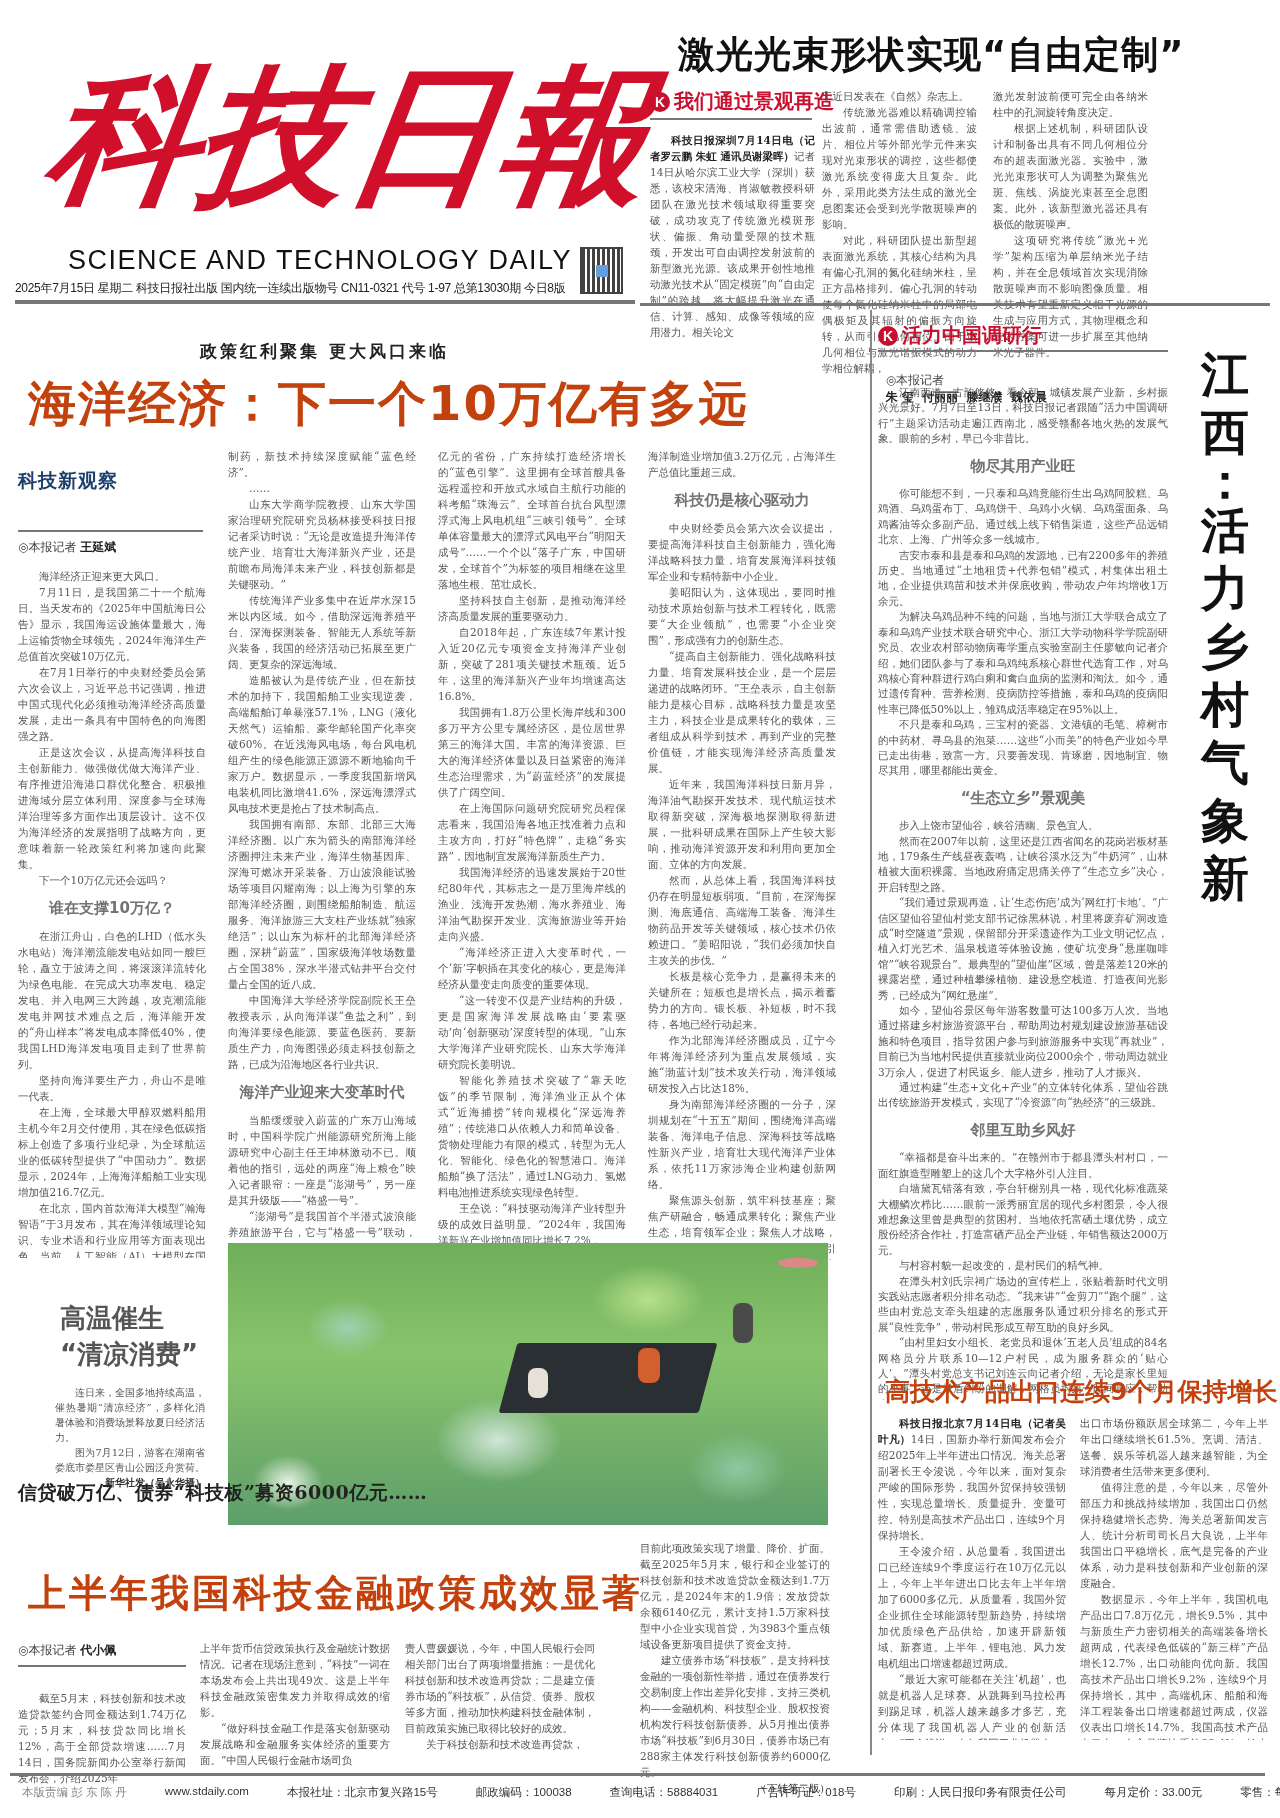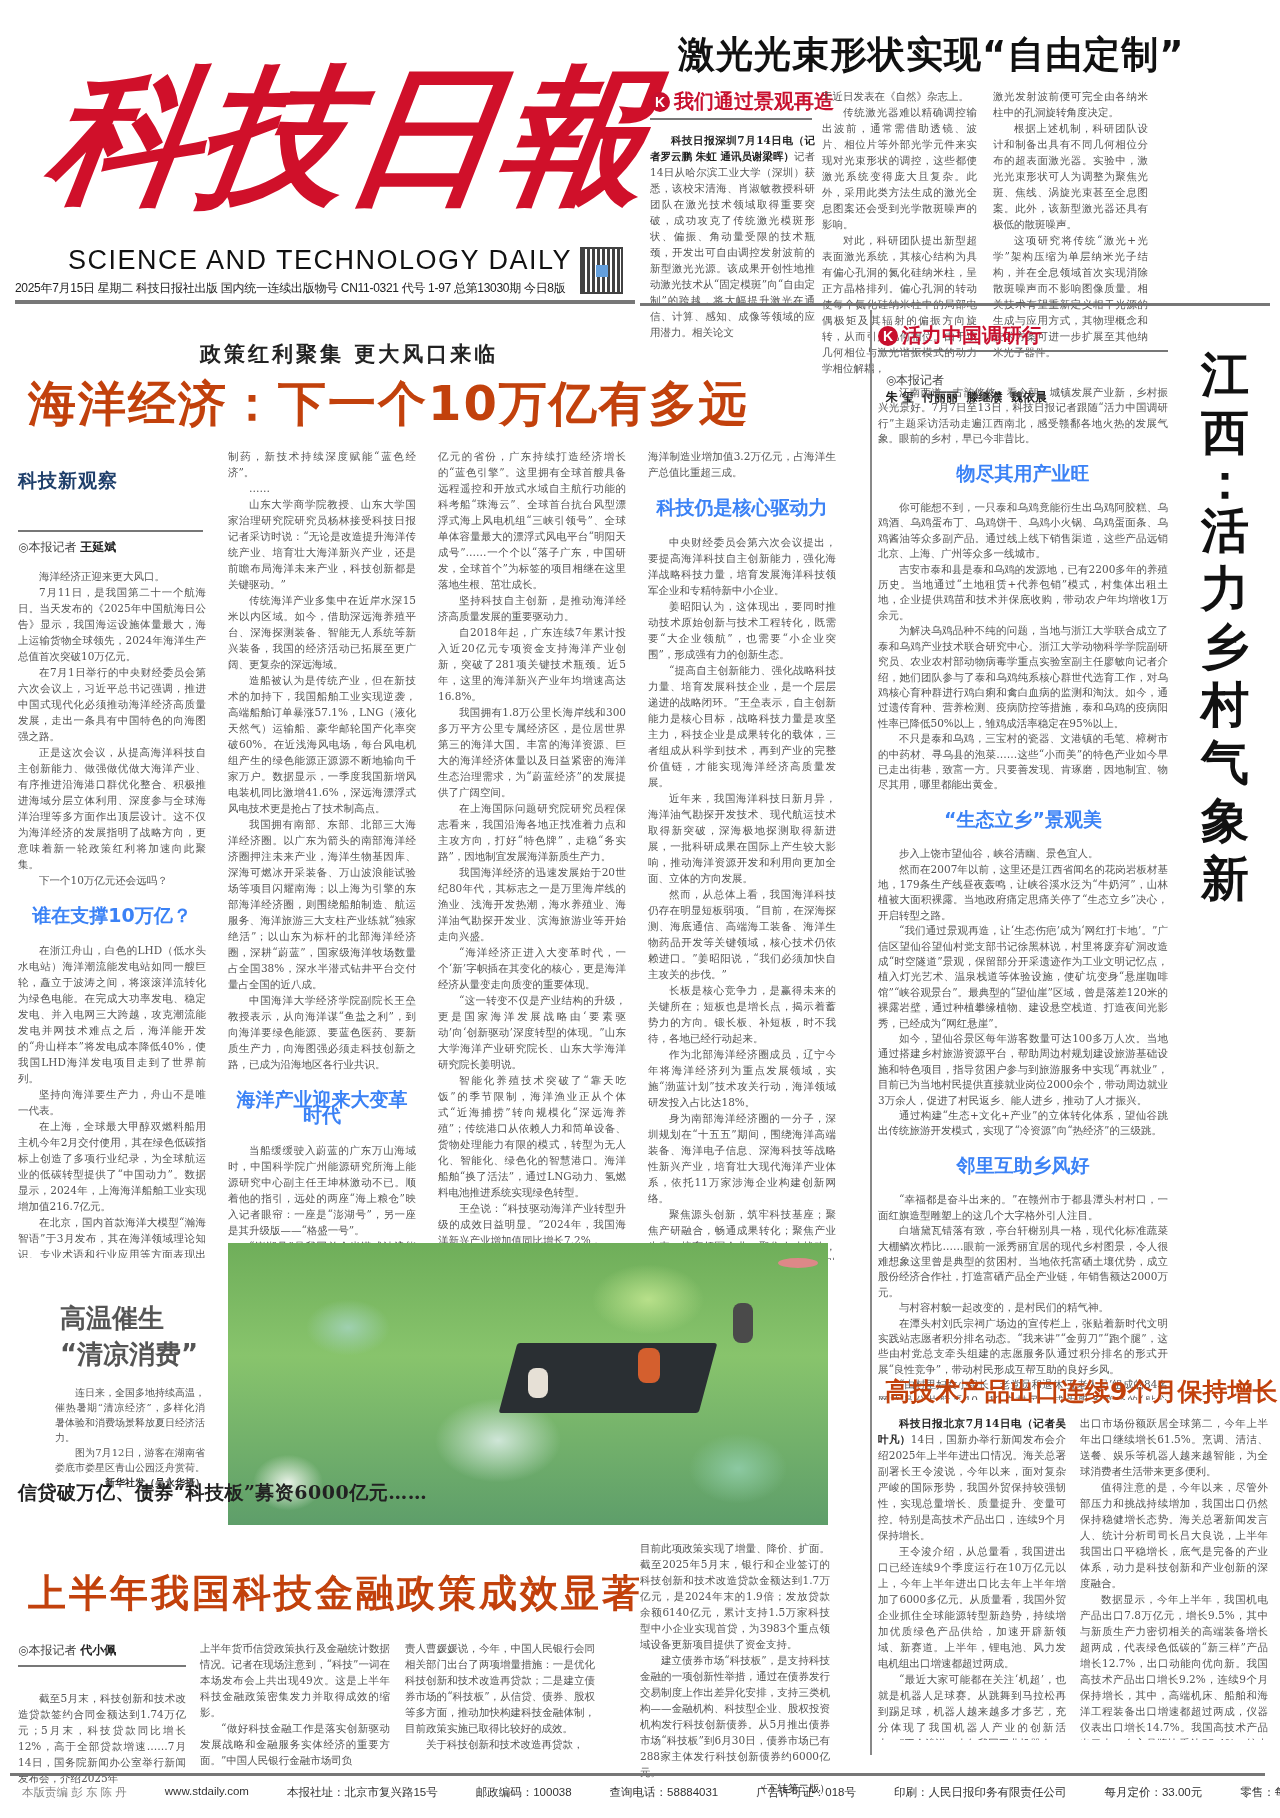--- a/index.html
+++ b/index.html
@@ -13,21 +13,21 @@
  repeating-linear-gradient(90deg,#222 0 3px,#fff 3px 5px),#fff;opacity:.85;border:2px solid #222}
 .qr::after{content:"";position:absolute;left:14px;top:16px;width:12px;height:12px;background:#4a8fd6}
 .rule{height:4px;background:#777}
 .headline-right{left:678px;top:30px;font-family:"DejaVu Sans",sans-serif;font-weight:bold;font-size:37px;color:#111;letter-spacing:1px;white-space:nowrap}
 .section-tag{display:flex;align-items:center;gap:4px;font-family:"DejaVu Sans",sans-serif;font-weight:bold;color:#c8102e}
 .k-badge{width:20px;height:20px;border-radius:50%;background:#c8102e;color:#fff;font-size:14px;display:flex;align-items:center;justify-content:center;font-family:"Liberation Sans",sans-serif;font-weight:bold}
 .col{font-size:10.5px;line-height:16px;color:#555;text-align:justify}
 .col p{text-indent:2em}
 .col p.noind{text-indent:0}
 .byline-strong{color:#222;font-weight:bold}
-.subhead{font-family:"DejaVu Sans",sans-serif;font-weight:bold;font-size:19px;color:#3b82f6;text-align:center;margin:19px 0}
+.subhead{font-family:"DejaVu Sans",sans-serif;font-weight:bold;font-size:15px;color:#737373;text-align:center;margin:12px 0}
 .vrule{width:2px;background:#888}
 .deck{font-family:"DejaVu Serif",serif;font-weight:bold;color:#222;letter-spacing:3px}
 .big-head{font-family:"DejaVu Sans",sans-serif;font-weight:bold;color:#c2410c;white-space:nowrap}
 .photo{background:
  radial-gradient(ellipse 60px 40px at 20% 30%,#9fd0b0 0,transparent 70%),
  radial-gradient(ellipse 80px 50px at 70% 20%,#b8e08a 0,transparent 70%),
  radial-gradient(ellipse 90px 60px at 45% 70%,#cfe6d8 0,transparent 70%),
  radial-gradient(ellipse 70px 50px at 85% 80%,#8cc9a2 0,transparent 70%),
  radial-gradient(ellipse 50px 40px at 10% 85%,#e8f2e6 0,transparent 70%),
  linear-gradient(180deg,#6fae5a 0%,#88c46c 40%,#5e9e6a 100%)}
@@ -64,21 +64,21 @@
   <p>传统激光器难以精确调控输出波前，通常需借助透镜、波片、相位片等外部光学元件来实现对光束形状的调控，这些都使激光系统变得庞大且复杂。此外，采用此类方法生成的激光全息图案还会受到光学散斑噪声的影响。</p>
   <p>对此，科研团队提出新型超表面激光系统，其核心结构为具有偏心孔洞的氮化硅纳米柱，呈正方晶格排列。偏心孔洞的转动使每个氮化硅纳米柱中的局部电偶极矩及其辐射的偏振方向旋转，从而引入几何相位。由于该几何相位与激光谐振模式的动力学相位解耦，</p>
 </div>
 <div class="abs col" style="left:993px;top:88px;width:155px">
   <p class="noind">激光发射波前便可完全由各纳米柱中的孔洞旋转角度决定。</p>
   <p>根据上述机制，科研团队设计和制备出具有不同几何相位分布的超表面激光器。实验中，激光光束形状可人为调整为聚焦光斑、焦线、涡旋光束甚至全息图案。此外，该新型激光器还具有极低的散斑噪声。</p>
   <p>这项研究将传统“激光+光学”架构压缩为单层纳米光子结构，并在全息领域首次实现消除散斑噪声而不影响图像质量。相关技术有望重新定义相干光源的生成与应用方式，其物理概念和技术方案可进一步扩展至其他纳米光子器件。</p>
 </div>
 <div class="abs rule" style="left:640px;top:303px;width:630px;height:3px"></div>
 
-<div class="abs deck" style="left:200px;top:340px;font-size:21px">政策红利聚集 更大风口来临</div>
+<div class="abs deck" style="left:200px;top:340px;font-size:17px">政策红利聚集 更大风口来临</div>
 <div class="abs big-head" style="left:28px;top:372px;font-size:48px;letter-spacing:2px">海洋经济：下一个10万亿有多远</div>
 
 <div class="abs obs-logo" style="left:18px;top:468px"><span>科技新观察</span></div>
 <div class="abs rule" style="left:18px;top:530px;width:185px;height:2px"></div>
 <div class="abs" style="left:18px;top:539px;font-size:12px;color:#444">
   <span>◎本报记者</span>
   <span class="byline-strong">王延斌</span>
 </div>
 
 <div class="abs col" style="left:18px;top:568px;width:188px;height:690px;overflow:hidden">

